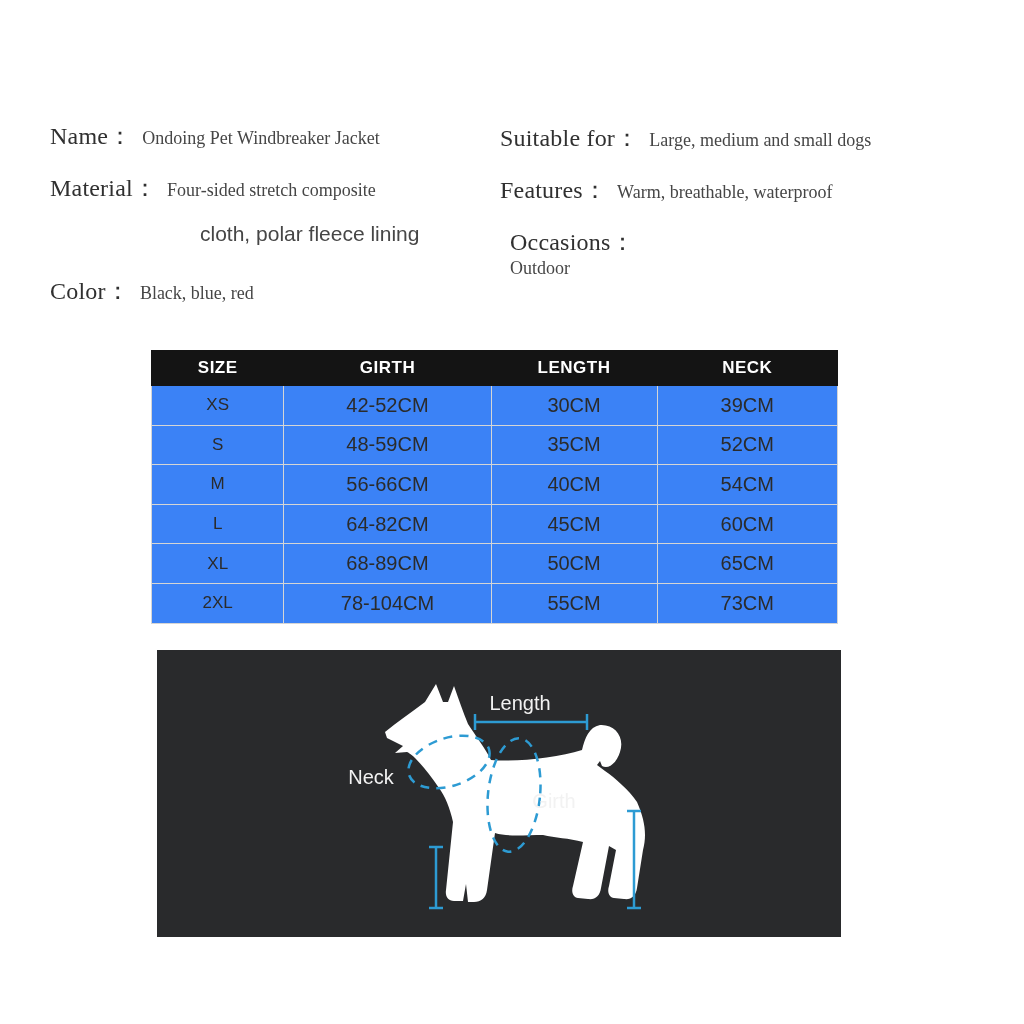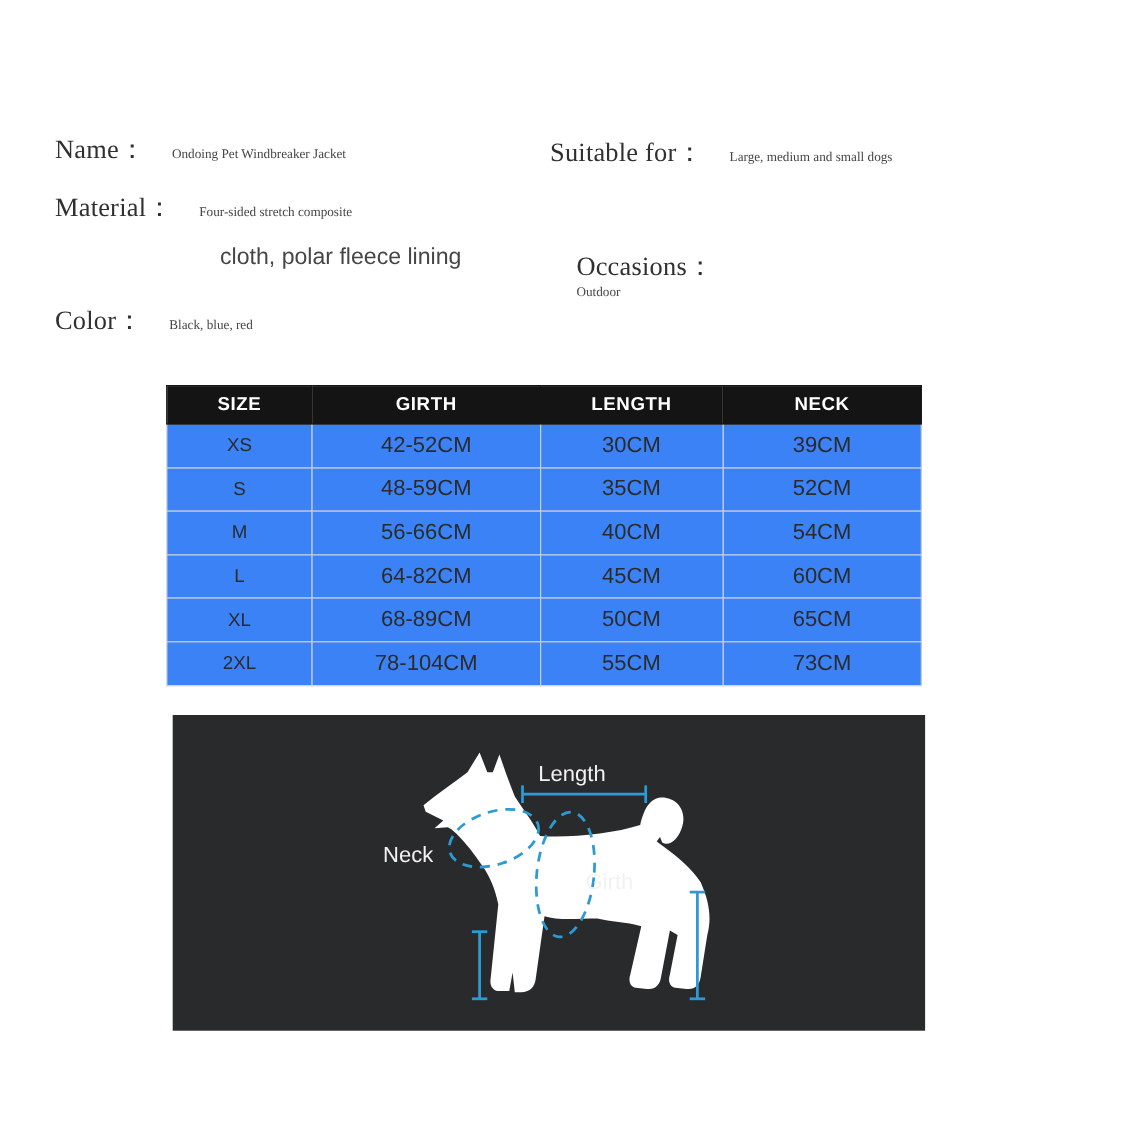--- a/index.html
+++ b/index.html
@@ -17,23 +17,23 @@
     align-items:baseline;
     white-space:nowrap;
     font-family:Liberation Serif, serif;
   }
   .info-label{
     font-size:24px;
     color:var(--label-color,#303030);
     letter-spacing:0.2px;
   }
   .info-value{
-    font-size:12px;
+    font-size:18px;
     color:var(--value-color,#464646);
-    margin-left:24px;
+    margin-left:10px;
   }
   .info-value-cont{
     position:absolute;
     font-size:21px;
     color:var(--value-color,#464646);
     white-space:nowrap;
   }
   
   .size-table{
     position:absolute;
@@ -96,20 +96,24 @@
   </div>
   <div class="info-value-cont" style="left:200px;top:222px;">cloth, polar fleece lining</div>
   <div class="info-line" style="left:50px;top:275px;">
     <span class="info-label">Color：</span>
     <span class="info-value">Black, blue, red</span>
   </div>
 
   <div class="info-line" style="left:500px;top:122px;">
     <span class="info-label">Suitable for：</span>
     <span class="info-value">Large, medium and small dogs</span>
+  </div>
+  <div class="info-line" style="left:500px;top:174px;">
+    <span class="info-label">Features：</span>
+    <span class="info-value">Warm, breathable, waterproof</span>
   </div>
   <div class="info-line" style="left:500px;top:226px;flex-direction:column;">
     <span class="info-label">Occasions：</span>
     <span class="info-value">Outdoor</span>
   </div>
 
   <table class="size-table">
     <colgroup>
       <col style="width:19.3%">
         <col style="width:30.2%">

